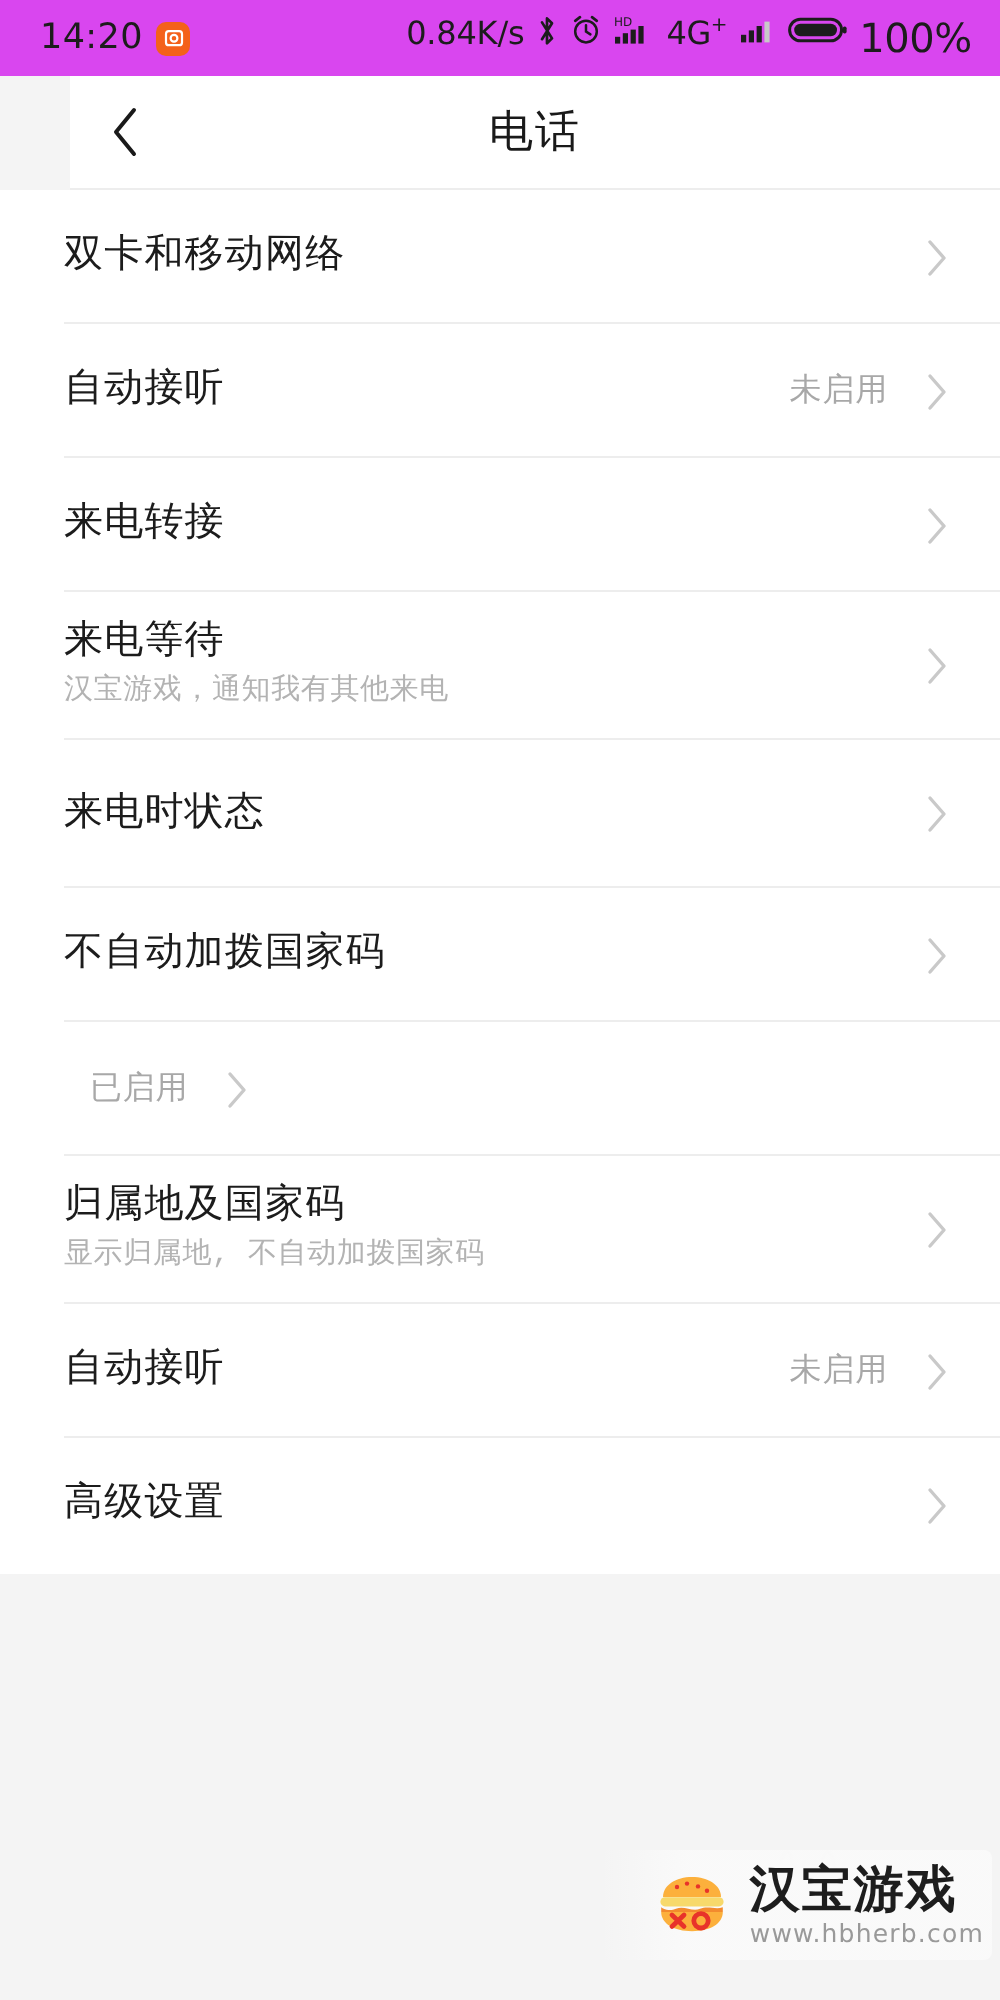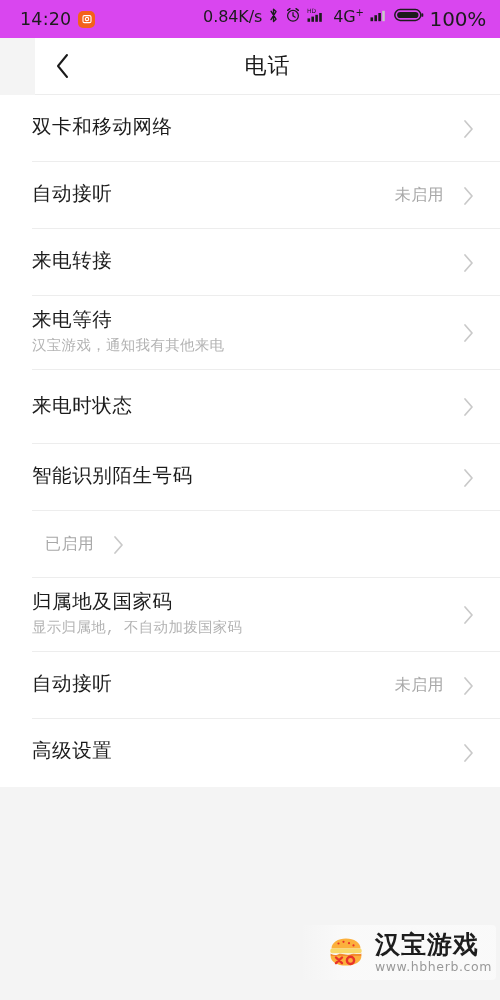--- a/index.html
+++ b/index.html
@@ -362,21 +362,21 @@
       </div>
       <div class="chev">
         <svg width="11" height="20" viewBox="0 0 11 20">
             <path d="M2 2 L9 10 L2 18" fill="none" stroke="#c9c9c9" stroke-width="1.7" stroke-linecap="round" stroke-linejoin="round"></path>
           </svg>
       </div>
     </div>
 
     <div class="list-row">
       <div class="row-texts">
-        <div class="row-title">智能识别陌生号码</div>
+        <div class="row-title">不自动加拨国家码</div>
       </div>
       <div class="chev">
         <svg width="11" height="20" viewBox="0 0 11 20">
             <path d="M2 2 L9 10 L2 18" fill="none" stroke="#c9c9c9" stroke-width="1.7" stroke-linecap="round" stroke-linejoin="round"></path>
           </svg>
       </div>
     </div>
 
     <div class="list-row">
       <div class="row-value">已启用</div>

